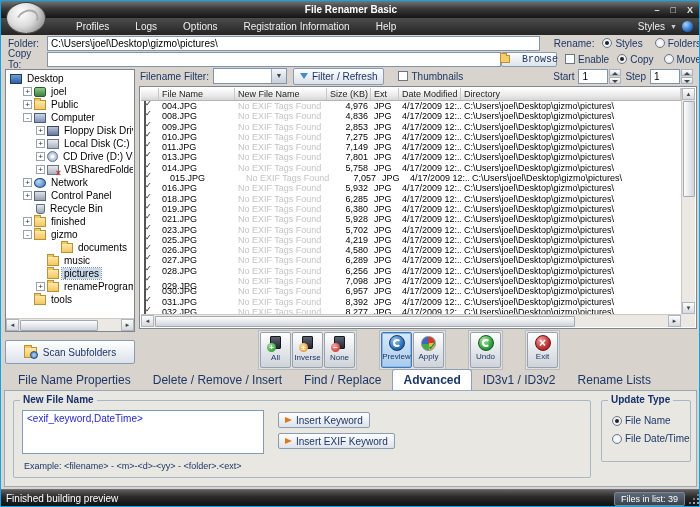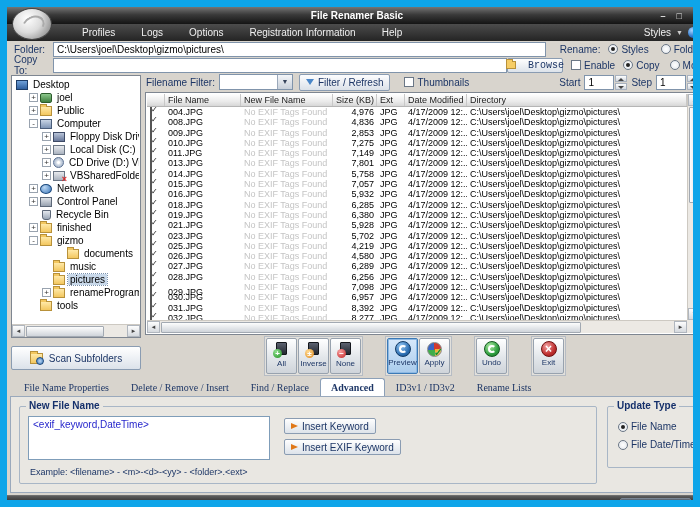--- a/index.html
+++ b/index.html
@@ -1,18 +1,18 @@
 <!DOCTYPE html>
 <html><head>
 <meta charset="utf-8">
 <style>
   html,body{margin:0;padding:0;background:#4a4a4a;}
   *{box-sizing:border-box;}
   .window{position:relative;width:700px;height:507px;background:#d8d4cd;overflow:hidden;
-          font-family:"Liberation Sans",sans-serif;font-size:10px;border:7px solid #0ea5e9;}
+          font-family:"Liberation Sans",sans-serif;font-size:10px;border:1px solid #0ea5e9;}
   
   .titlebar{position:absolute;left:0;top:0;width:700px;height:17px;
             background:linear-gradient(#757575,#3a3a3a 45%,#141414);}
   .title{text-align:center;line-height:17px;color:#fff;font-weight:bold;font-size:10px;}
   .win-controls{position:absolute;right:8px;top:0;height:17px;display:flex;gap:11px;align-items:center;color:#e5e5e5;font-size:9px;font-weight:bold;}
   .menubar{position:absolute;left:0;top:17px;width:700px;height:17px;
            background:linear-gradient(#4c4c4c,#242424);display:flex;align-items:center;color:#f0f0f0;}
   #menu-items{display:flex;margin-left:62px;}
   .menu-item{padding:0 13px;font-size:10px;}
   .menu-right{position:absolute;right:8px;display:flex;align-items:center;gap:5px;}
@@ -115,21 +115,21 @@
   .pinwheel{width:15px;height:15px;border-radius:50%;margin:1px auto 0;position:relative;
        background:conic-gradient(#d33a2e 0 25%,#f2b233 25% 50%,#3fae49 50% 75%,#3a66c4 75% 100%);border:1px solid #888;}
   .pinwheel::after{content:"✓";position:absolute;right:-2px;bottom:-3px;color:#1f8f1f;font-weight:bold;font-size:11px;text-shadow:0 0 1px #fff;}
   
   .scan-btn{position:absolute;left:4px;top:339px;width:130px;height:24px;border:1px solid #8a9cb2;border-radius:2px;
       background:linear-gradient(#ffffff,#dce2ea);display:flex;align-items:center;justify-content:center;gap:6px;color:#1d3666;}
   .scan-folder{width:13px;height:11px;background:linear-gradient(#ffe9a8,#f3c75f);border:1px solid #b8913a;position:relative;flex:none;}
   .scan-folder::before{content:"";position:absolute;left:-1px;top:-3px;width:6px;height:2px;background:#f3c75f;border:1px solid #b8913a;border-bottom:none;}
   .scan-folder::after{content:"";position:absolute;right:-2px;bottom:-2px;width:6px;height:6px;border-radius:50%;background:radial-gradient(#bcd8f4,#3a76b8);border:1px solid #1d4a7e;}
   .tabs{position:absolute;left:6px;top:369px;height:21px;display:flex;align-items:flex-end;}
-  .tab{padding:3px 10px 4px;color:#1d3666;font-size:10px;border:1px solid transparent;border-bottom:none;white-space:nowrap;font-family:Liberation Serif, serif;}
+  .tab{padding:3px 10px 4px;color:#1d3666;font-size:12px;border:1px solid transparent;border-bottom:none;white-space:nowrap;}
   .tab.selected{background:#fff;border-color:#8ca0b8;border-radius:3px 3px 0 0;font-weight:bold;position:relative;top:1px;padding-bottom:5px;}
   
   .panel{position:absolute;left:3px;top:389px;width:693px;height:97px;background:#e9e7e2;border:1px solid #9aa9bc;}
   .fieldset{position:absolute;border:1px solid #a8b6c6;border-radius:2px;}
   .legend{position:absolute;top:-7px;left:6px;background:#e9e7e2;padding:0 3px;color:#15306b;font-weight:bold;font-size:10px;white-space:nowrap;}
   #fs-newname{left:8px;top:9px;width:578px;height:78px;}
   #fs-update{left:596px;top:9px;width:90px;height:62px;}
   .nfn-text{position:absolute;left:8px;top:9px;width:242px;height:44px;background:#fff;border:1px solid #7f9db9;color:#2626cc;font-size:10px;padding:2px 4px;line-height:12px;}
   .ins-btn{position:absolute;left:264px;height:16px;border:1px solid #8a9cb2;border-radius:2px;
       background:linear-gradient(#fefefe,#dde3ea);display:flex;align-items:center;gap:4px;padding:0 6px;color:#1d3666;white-space:nowrap;}
@@ -422,21 +422,21 @@
           <div class="td" style="width: 18px;"><span class="row-check"></span></div>
           <div class="td c-name" style="width: 76px;">014.JPG</div>
           <div class="td c-new" style="width: 92px;">No EXIF Tags Found</div>
           <div class="td c-size" style="width: 44px;">5,758</div>
           <div class="td c-ext" style="width: 28px;">JPG</div>
           <div class="td c-date" style="width: 62px;">4/17/2009 12:...</div>
           <div class="td c-dir" style="width: 220px;">C:\Users\joel\Desktop\gizmo\pictures\</div>
         </div>
         <div class="tr">
           <div class="td" style="width: 18px;"><span class="row-check"></span></div>
-          <div class="td c-name" style="width: 76px;">015.JPG</div>
+          <div class="td c-name" style="width: 76px; margin-left: 8px;">015.JPG</div>
           <div class="td c-new" style="width: 92px;">No EXIF Tags Found</div>
           <div class="td c-size" style="width: 44px;">7,057</div>
           <div class="td c-ext" style="width: 28px;">JPG</div>
           <div class="td c-date" style="width: 62px;">4/17/2009 12:...</div>
           <div class="td c-dir" style="width: 220px;">C:\Users\joel\Desktop\gizmo\pictures\</div>
         </div>
         <div class="tr">
           <div class="td" style="width: 18px;"><span class="row-check"></span></div>
           <div class="td c-name" style="width: 76px;">016.JPG</div>
           <div class="td c-new" style="width: 92px;">No EXIF Tags Found</div>

